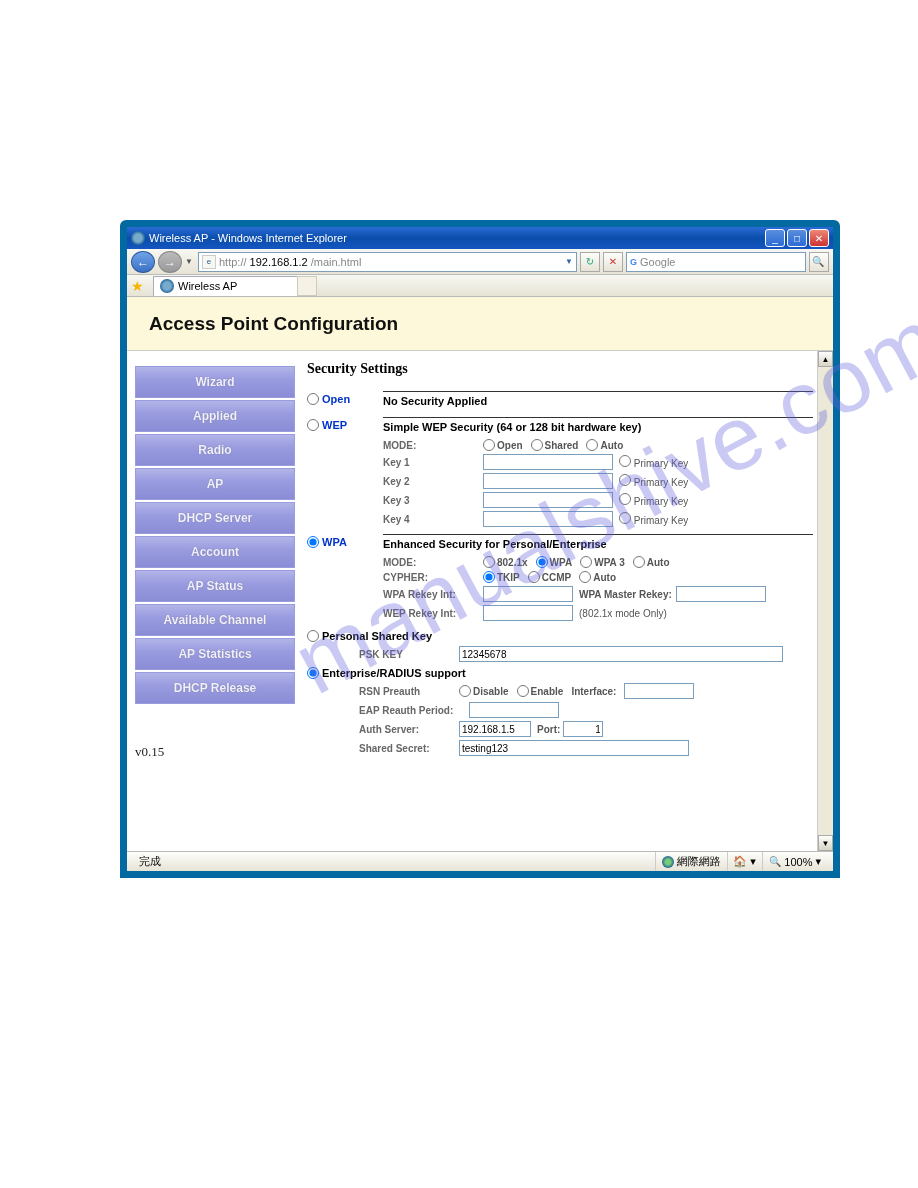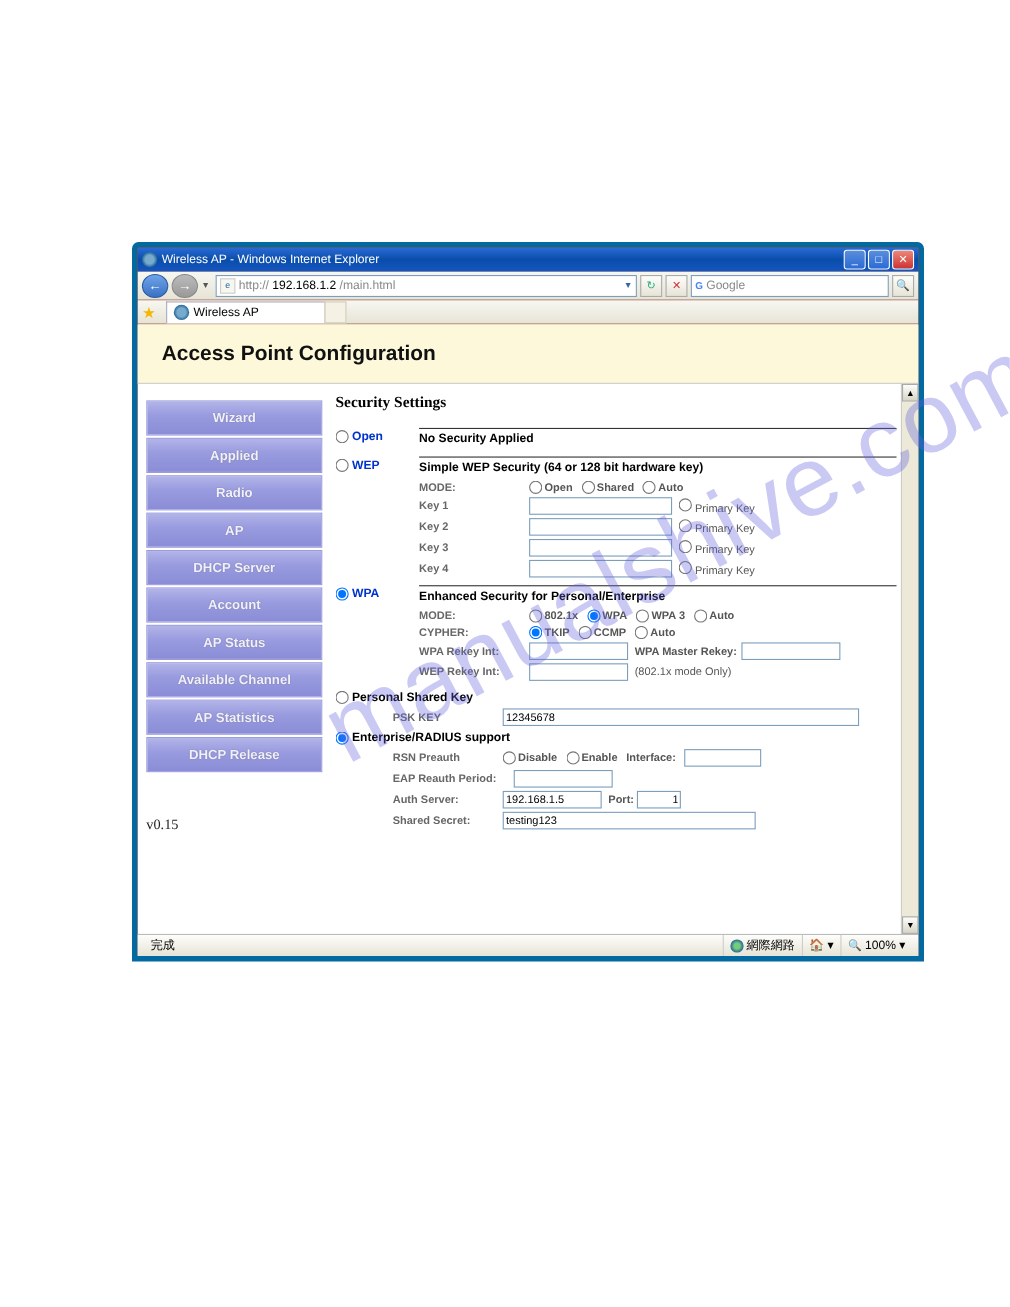--- a/index.html
+++ b/index.html
@@ -19,23 +19,23 @@
     transform: rotate(-28deg);
     pointer-events: none;
     z-index: 50;
     font-family: Arial, sans-serif;
     letter-spacing: 1px;
   }
   .ie-window {
     position: absolute;
     top: 220px; left: 120px;
     width: 720px;
-    border: 5px solid #0369a1;
+    border: 7px solid #0369a1;
     border-radius: 6px 6px 0 0;
-    background: #c2410c;
+    background: #6d28d9;
     overflow: hidden;
   }
   .titlebar {
     height: 22px;
     background: linear-gradient(to bottom, #2b6bd6 0%, #0a4eab 50%, #1455c0 100%);
     color: #fff;
     display: flex;
     align-items: center;
     padding: 0 4px;
     font-size: 11px;
@@ -383,21 +383,21 @@
               <span style="font-weight:bold">Interface:</span>
               <input type="text" style="width: 70px;">
             </div>
           </div>
           <div class="formrow">
             <span class="lbl" style="width:110px">EAP Reauth Period:</span>
             <input type="text" style="width: 90px;">
           </div>
           <div class="formrow">
             <span class="lbl">Auth Server:</span>
-            <input type="text" style="width: 90px;" value="192.168.1.5">
+            <input type="text" style="width: 72px;" value="192.168.1.5">
             <span class="aftertxt" style="font-weight:bold">Port:</span>
             <input type="text" style="width: 40px; margin-left: 3px; padding-left: 31px;" value="1812">
           </div>
           <div class="formrow">
             <span class="lbl">Shared Secret:</span>
             <input type="text" style="width: 230px;" value="testing123">
           </div>
         </div>
       </div>
 

